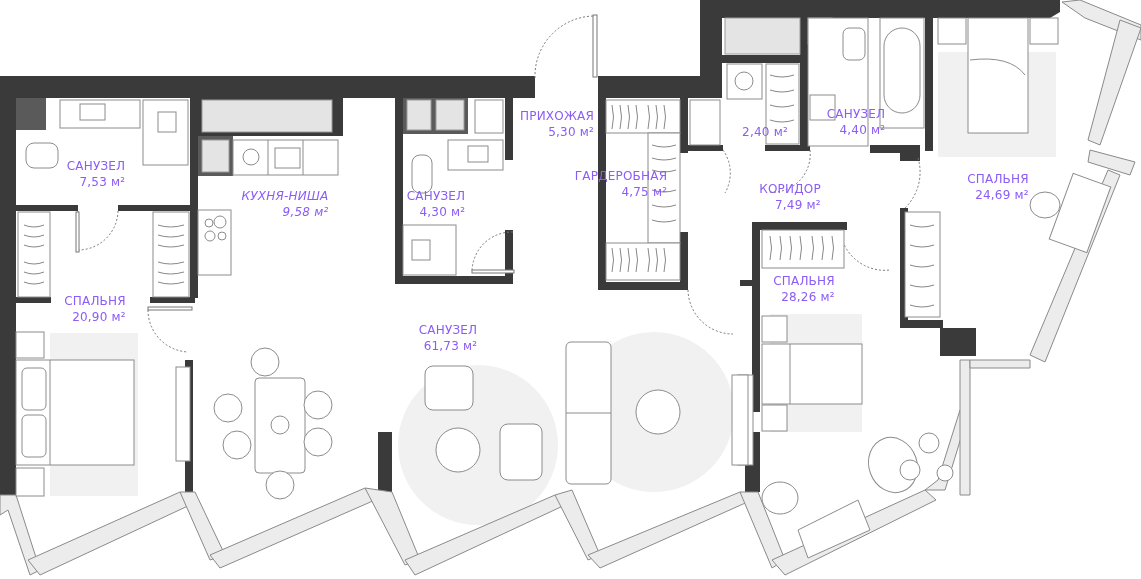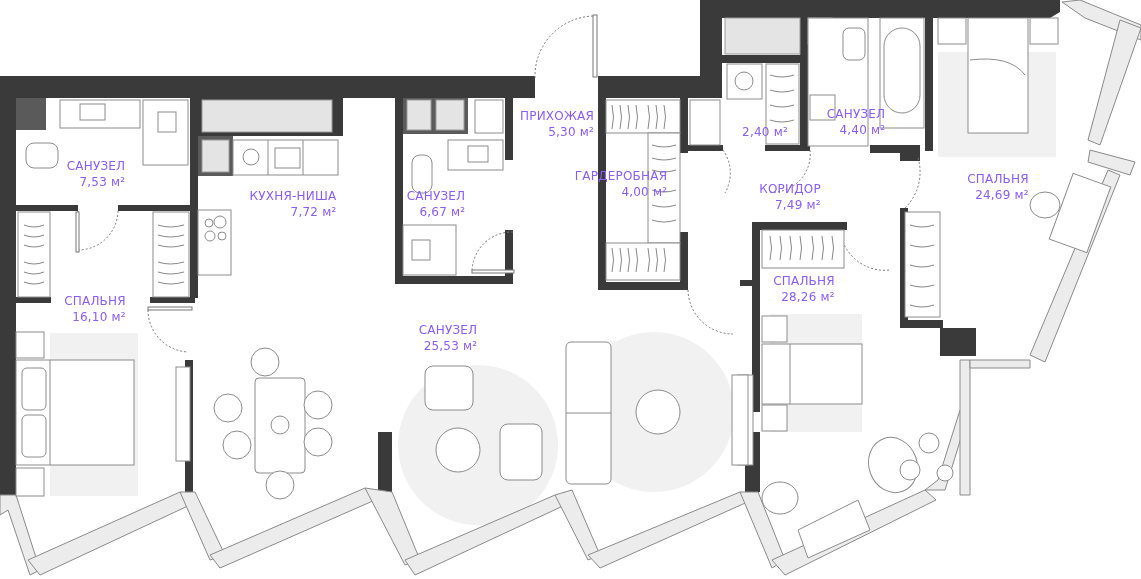--- a/index.html
+++ b/index.html
@@ -220,35 +220,35 @@
     <path class="hang" d="M770,75 q12,4 24,0 M770,90 q12,4 24,0 M770,105 q12,4 24,0 M770,120 q12,4 24,0"></path>
     <path class="hang" d="M770,236 q3,12 0,24 M780,236 q3,12 0,24 M790,236 q3,12 0,24 M800,236 q3,12 0,24 M812,236 q3,12 0,24 M822,236 q3,12 0,24 M832,236 q3,12 0,24"></path>
     <path class="hang" d="M910,225 q12,4 24,0 M910,245 q12,4 24,0 M910,265 q12,4 24,0 M910,285 q12,4 24,0 M910,305 q12,4 24,0"></path>
   </g>
 </svg>
 
 <div class="room-label" style="left:96px;top:158px;">
   <span style="display: block;">САНУЗЕЛ</span>
   <span class="area">7,53 м²</span>
 </div>
-<div class="room-label" style="left:293px;top:188px;">
+<div class="room-label" style="left:285px;top:188px;font-style:italic;">
   <span style="display: block;">КУХНЯ-НИША</span>
-  <span class="area">7,72 м²</span>
+  <span class="area">9,58 м²</span>
 </div>
 <div class="room-label" style="left:436px;top:188px;">
   <span style="display: block;">САНУЗЕЛ</span>
-  <span class="area">6,67 м²</span>
+  <span class="area">4,30 м²</span>
 </div>
 <div class="room-label" style="left:557px;top:108px;">
   <span style="display: block;">ПРИХОЖАЯ</span>
   <span class="area">5,30 м²</span>
 </div>
 <div class="room-label" style="left:600px;top:168px;">
   <span style="display: block; margin-left: 42px;">ГАРДЕРОБНАЯ</span>
-  <span class="area" style="margin-left:20px;">4,00 м²</span>
+  <span class="area" style="margin-left:20px;">4,75 м²</span>
 </div>
 <div class="room-label" style="left:765px;top:124px;">
   <span class="area">2,40 м²</span>
 </div>
 <div class="room-label" style="left:856px;top:106px;">
   <span style="display: block;">САНУЗЕЛ</span>
   <span class="area">4,40 м²</span>
 </div>
 <div class="room-label" style="left:790px;top:181px;">
   <span style="display: block;">КОРИДОР</span>
@@ -257,18 +257,18 @@
 <div class="room-label" style="left:998px;top:171px;">
   <span style="display: block;">СПАЛЬНЯ</span>
   <span class="area">24,69 м²</span>
 </div>
 <div class="room-label" style="left:804px;top:273px;">
   <span style="display: block;">СПАЛЬНЯ</span>
   <span class="area">28,26 м²</span>
 </div>
 <div class="room-label" style="left:95px;top:293px;">
   <span style="display: block;">СПАЛЬНЯ</span>
-  <span class="area">16,10 м²</span>
+  <span class="area">20,90 м²</span>
 </div>
 <div class="room-label" style="left:448px;top:322px;">
   <span style="display: block;">САНУЗЕЛ</span>
-  <span class="area">25,53 м²</span>
+  <span class="area">61,73 м²</span>
 </div>
 
 </body></html>

